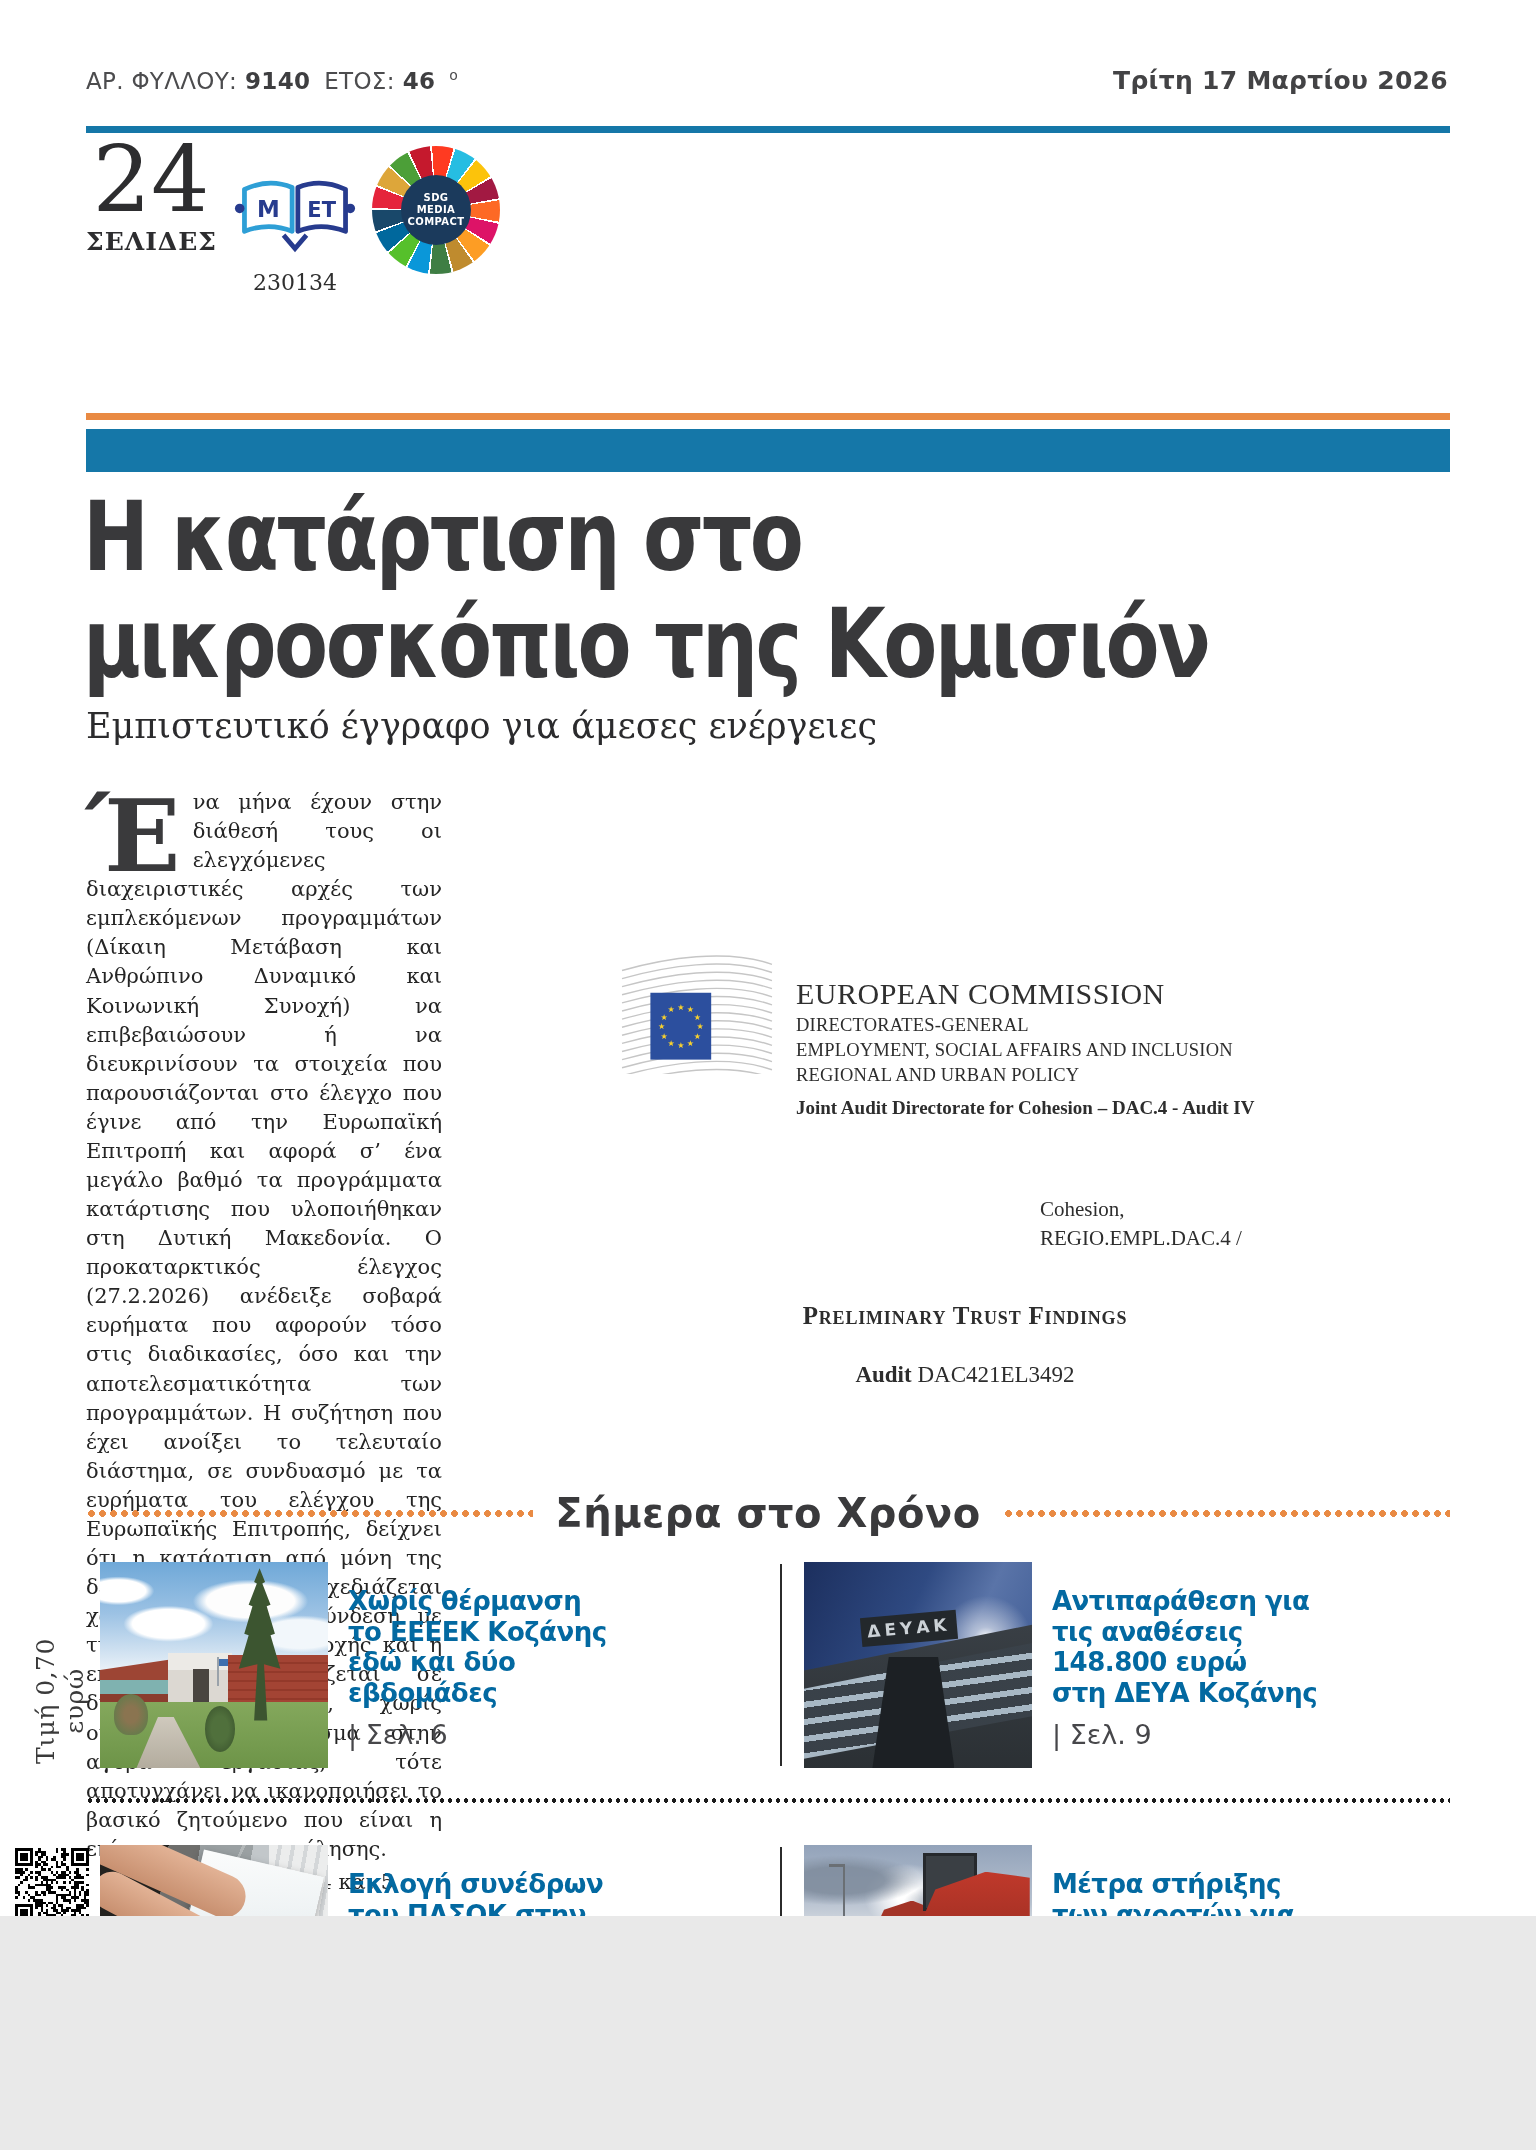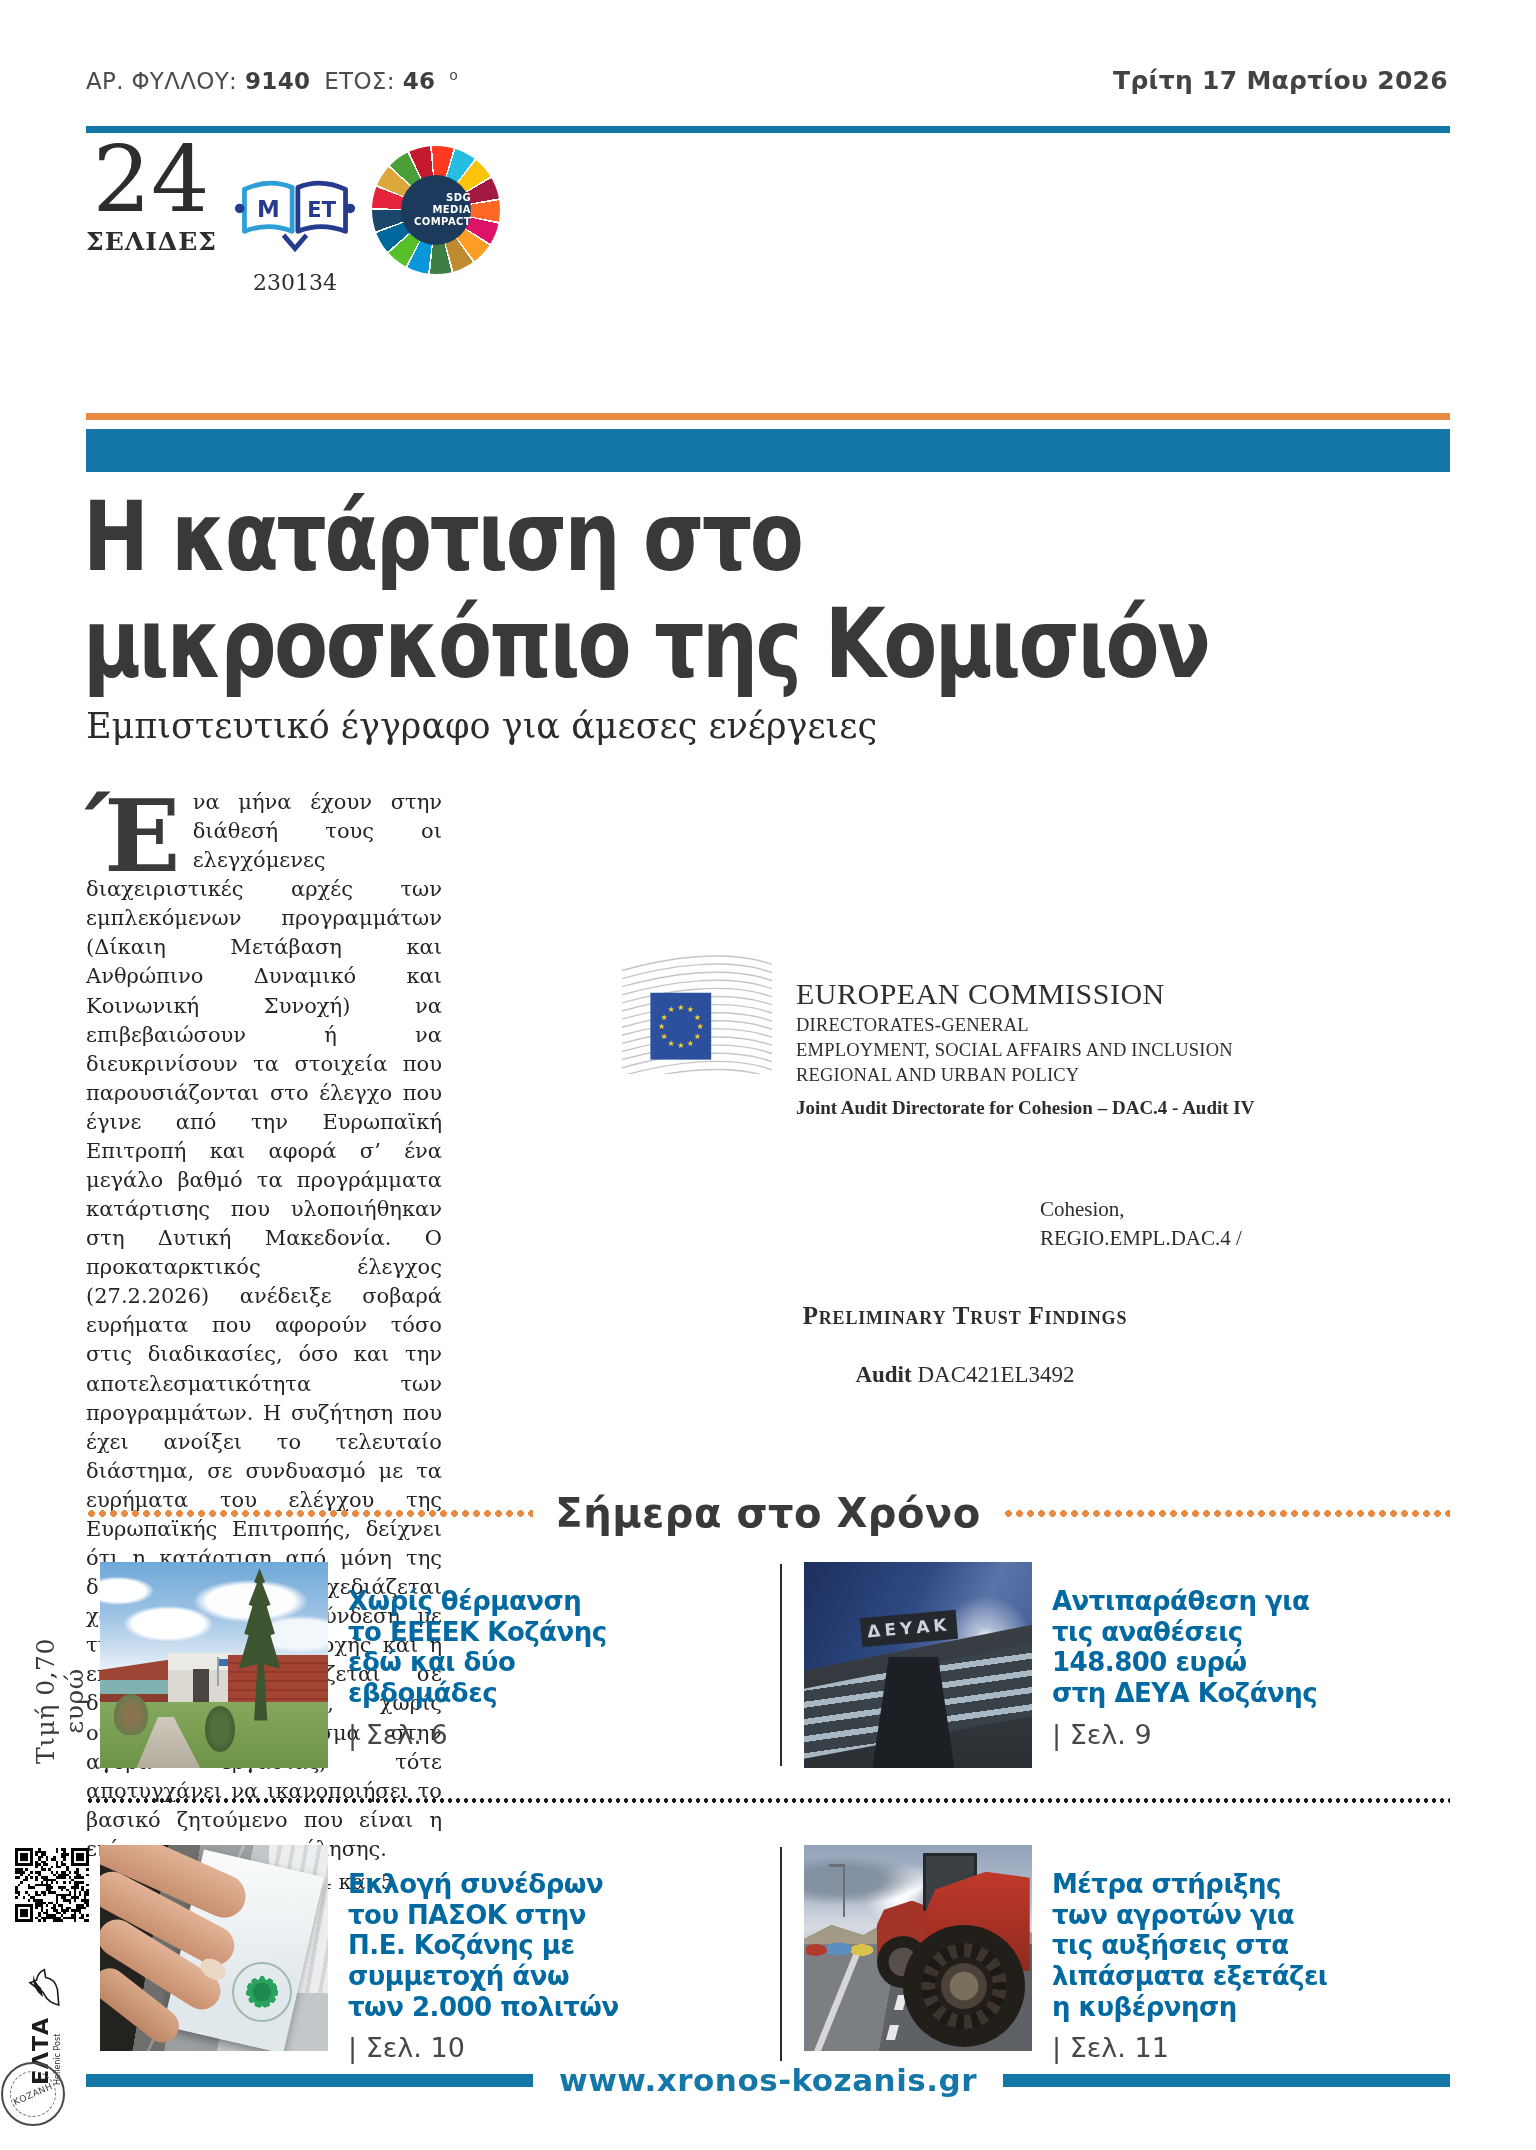--- a/index.html
+++ b/index.html
@@ -3,21 +3,21 @@
 <meta charset="utf-8">
 <style>
   :root{
     --blue:#1577A8;
     --orange:#E98A43;
     --ink:#39393B;
   }
   *{margin:0;padding:0;box-sizing:border-box;}
   html,body{background:#e9e9e9;}
   .page{
-    position:relative;width:1536px;height:2150px;background:#fff;
+    position:relative;width:1536px;height:1916px;background:#fff;
     margin:0 auto;overflow:hidden;
     font-family:"DejaVu Sans",sans-serif;color:#333;
   }
   svg text{font-family:"DejaVu Sans",sans-serif;}
 
   
   .top-meta{position:absolute;top:66px;left:86px;right:88px;display:flex;justify-content:space-between;align-items:baseline;font-size:23px;color:#4c4c4e;letter-spacing:.3px;}
   .top-meta .num{font-weight:bold;color:#3e3e40;margin:0 14px 0 8px;}
   .top-meta .num:last-child{margin-right:0;}
   .top-meta sup{font-size:14px;}
@@ -30,21 +30,21 @@
   
   .pages{position:absolute;top:136px;left:86px;width:130px;text-align:center;color:#2d2d2f;}
   .pages-num{font-family:"DejaVu Serif",serif;font-size:92px;line-height:.95;}
   .pages-label{font-family:"DejaVu Serif",serif;font-weight:bold;font-size:25px;letter-spacing:1px;margin-top:4px;}
 
   .met{position:absolute;top:176px;left:232px;width:126px;text-align:center;}
   .met-code{font-family:"DejaVu Serif",serif;font-size:22px;color:#2f2f2f;margin-top:8px;}
 
   .sdg{position:absolute;top:146px;left:372px;width:128px;height:128px;}
   #sdg-wheel{width:128px;height:128px;border-radius:50%;background:#ccc;}
-  .sdg-center{position:absolute;inset:29px;background:#1B3A5C;border-radius:50%;color:#fff;display:flex;flex-direction:column;justify-content:center;align-items:flex-end;font-size:10px;font-weight:bold;line-height:1.2;letter-spacing:.4px;}
+  .sdg-center{position:absolute;inset:29px;background:#1B3A5C;border-radius:50%;color:#fff;display:flex;flex-direction:column;justify-content:center;align-items:center;font-size:10px;font-weight:bold;line-height:1.2;letter-spacing:.4px;}
 
   .jti{position:absolute;top:292px;left:104px;display:flex;align-items:center;gap:12px;}
   .jti-word{font-size:56px;font-weight:bold;color:#22354F;letter-spacing:0px;line-height:.9;}
   .jti-dots{width:10px;height:78px;background:repeating-linear-gradient(180deg,#4E7CB0 0 9px,transparent 9px 15px);}
   .jti-text{font-size:25px;color:#4d5156;line-height:1.15;}
 
   
   .masthead{position:absolute;top:130px;left:552px;width:912px;text-align:center;}
   .masthead-title{font-family:"DejaVu Serif",serif;font-style:italic;font-weight:bold;font-size:160px;line-height:1;color:#323234;letter-spacing:1px;white-space:nowrap;}
   .tagline{margin-top:36px;font-family:"Liberation Serif",serif;font-weight:bold;font-size:31px;color:#2e2e30;white-space:nowrap;}

